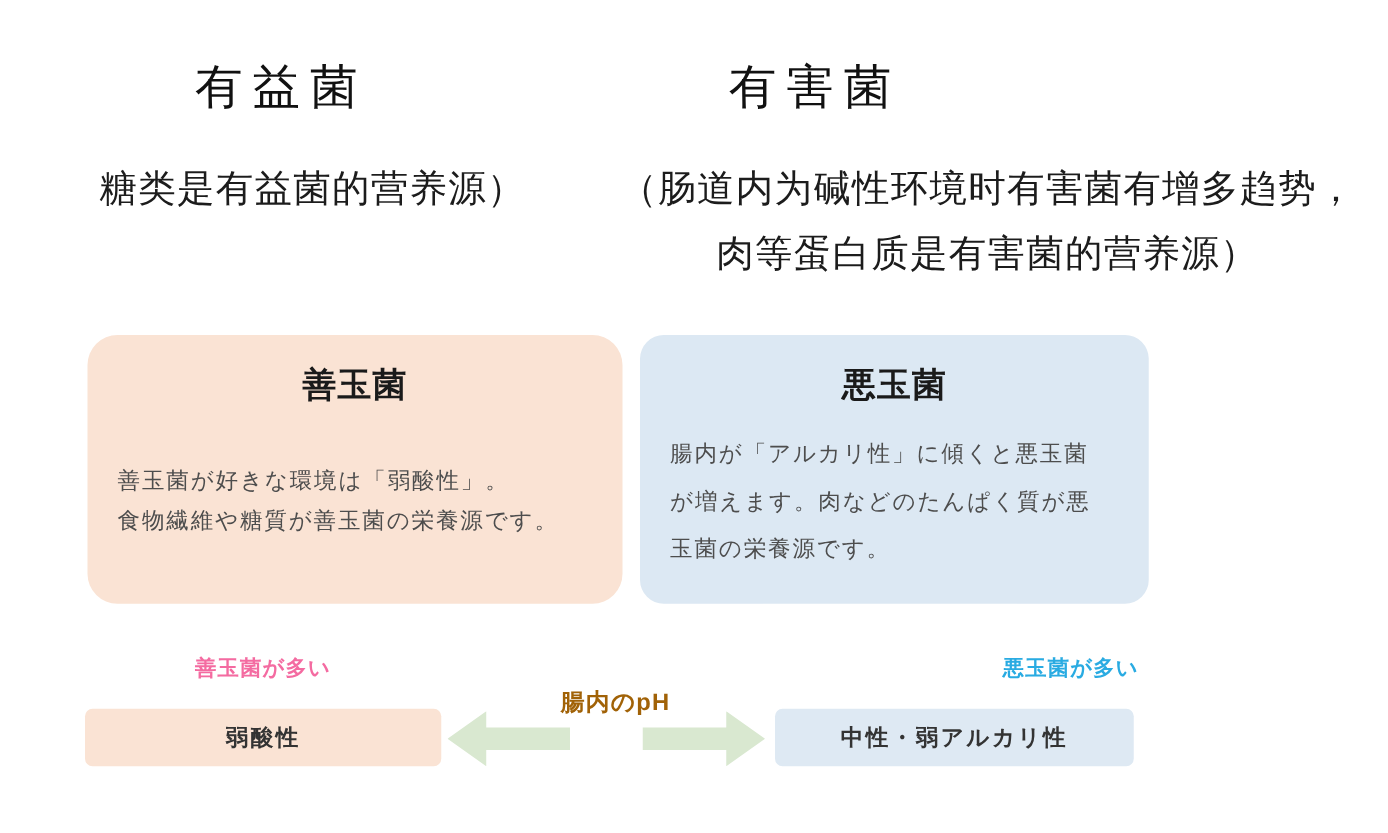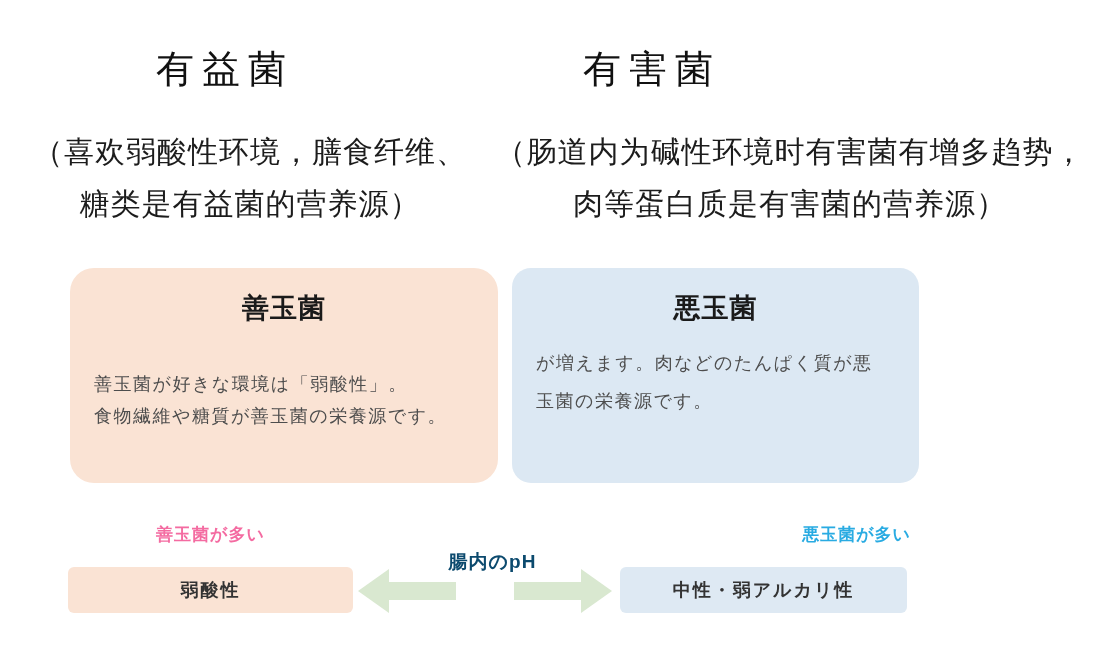--- a/index.html
+++ b/index.html
@@ -35,21 +35,21 @@
   .card-body div{white-space:nowrap;}
   
   .side-label{
     position:absolute;top:523px;text-align:center;font-size:17px;font-weight:bold;
     letter-spacing:1px;white-space:nowrap;
   }
   .side-label-left{left:68px;width:285px;}
   .side-label-right{left:624px;width:287px;text-align:right;}
   .ph-label{
     position:absolute;left:425px;width:135px;top:549px;text-align:center;
-    font-size:19px;font-weight:bold;color:#0c4a6e;letter-spacing:1px;white-space:nowrap;
+    font-size:19px;font-weight:bold;color:#a16207;letter-spacing:1px;white-space:nowrap;
   }
   .ph-box{
     position:absolute;top:567px;height:46px;border-radius:6px;
     display:flex;align-items:center;justify-content:center;
     font-size:18px;font-weight:bold;color:#333;letter-spacing:2px;white-space:nowrap;
   }
   .ph-box-acid{left:68px;width:285px;}
   .ph-box-alk{left:620px;width:287px;}
   .arrow{position:absolute;top:569px;width:98px;height:44px;}
   .arrow-left{left:358px;}
@@ -57,39 +57,39 @@
 </style>
 </head>
 <body>
 
 <div class="canvas">
 
   <div class="heading heading-left">有益菌</div>
   <div class="heading heading-right">有害菌</div>
 
   <div class="note note-left">
-    <div>（喜欢弱酸性环境，膳食纤维、</div>
     <div>糖类是有益菌的营养源）</div>
   </div>
   <div class="note note-right">
     <div>（肠道内为碱性环境时有害菌有增多趋势，</div>
     <div>肉等蛋白质是有害菌的营养源）</div>
   </div>
 
   <div class="card card-good" style="background-color: rgb(250, 227, 212);">
     <div class="card-title">善玉菌</div>
     <div class="card-body">
       <div>善玉菌が好きな環境は「弱酸性」。</div>
       <div>食物繊維や糖質が善玉菌の栄養源です。</div>
     </div>
   </div>
 
   <div class="card card-bad" style="background-color: rgb(220, 232, 243); border-radius: 19px;">
     <div class="card-title">悪玉菌</div>
     <div class="card-body">
+      <div>腸内が「アルカリ性」に傾くと悪玉菌</div>
       <div>が増えます。肉などのたんぱく質が悪</div>
       <div>玉菌の栄養源です。</div>
     </div>
   </div>
 
   <div class="side-label side-label-left" style="color: rgb(244, 107, 161);">善玉菌が多い</div>
   <div class="side-label side-label-right" style="color: rgb(41, 171, 226);">悪玉菌が多い</div>
   <div class="ph-label">腸内のpH</div>
 
   <div class="ph-box ph-box-acid" style="background-color: rgb(250, 227, 212);">弱酸性</div>

